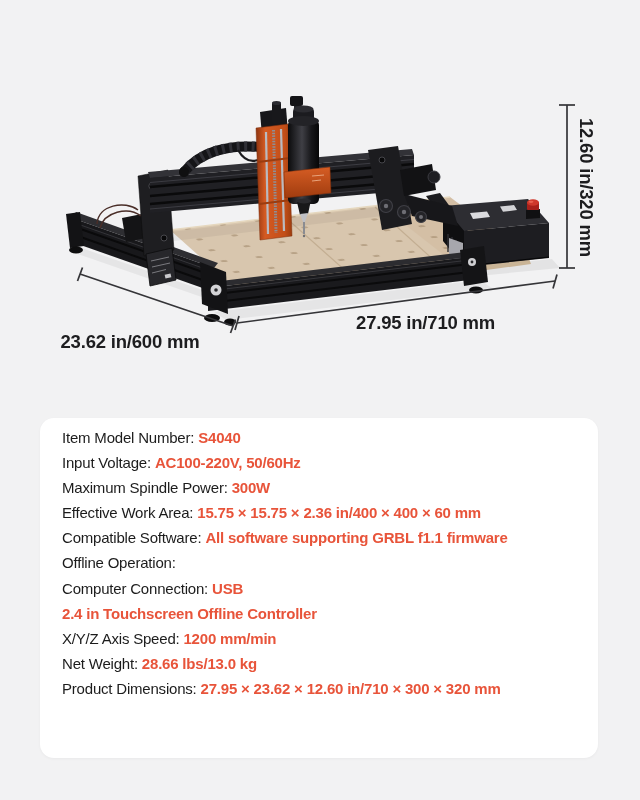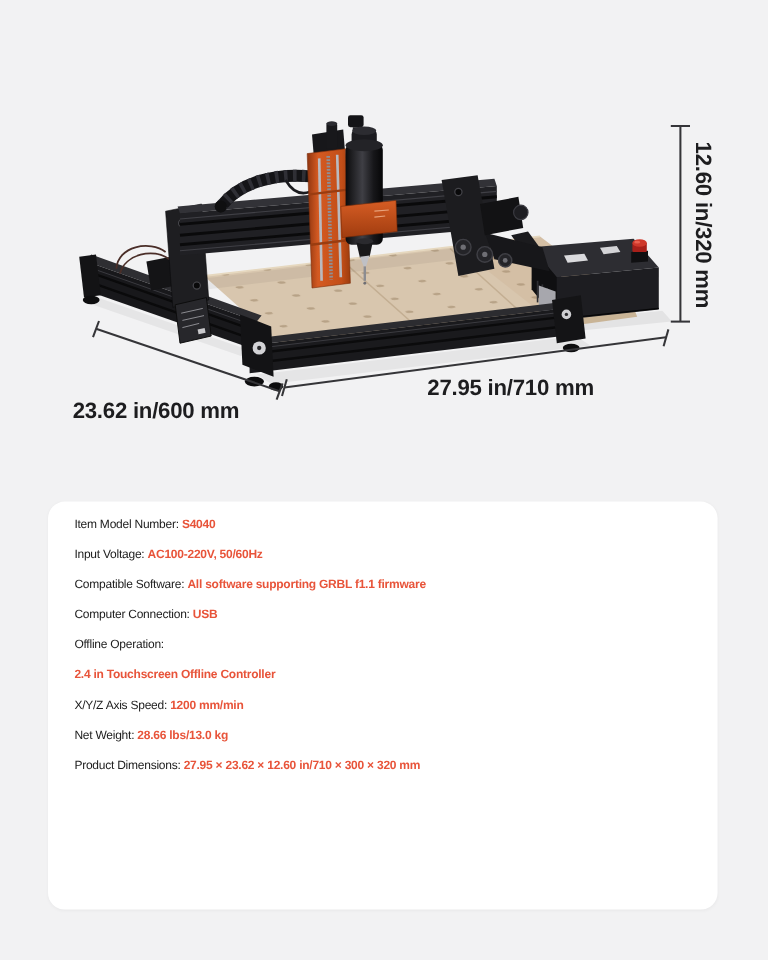--- a/index.html
+++ b/index.html
@@ -6,21 +6,21 @@
   body{font-family:"Liberation Sans","DejaVu Sans",sans-serif;}
   .stage{position:relative;width:640px;height:800px;background:var(--page-bg,#f2f2f3);overflow:hidden;}
   .figure{position:absolute;left:0;top:0;width:640px;height:400px;}
   .figure svg{position:absolute;left:0;top:0;}
   .dim{position:absolute;color:var(--dim-color,#1d1d1f);font-size:18.5px;font-weight:600;letter-spacing:-0.2px;white-space:nowrap;}
   .dim-h{left:570px;top:104px;width:32px;height:166px;display:flex;align-items:center;justify-content:center;writing-mode:vertical-rl;}
   .dim-d{left:52px;top:319px;width:156px;text-align:center;margin-top:12px;}
   .dim-w{left:325px;top:312px;width:170px;text-align:right;}
   .spec-card{position:absolute;left:40px;top:418px;width:558px;height:340px;box-sizing:border-box;
              background:var(--card-bg,#ffffff);border-radius:14px;padding:7px 22px;box-shadow:0 1px 3px rgba(0,0,0,.04);}
-  .spec-row{font-size:10px;line-height:25.1px;letter-spacing:-0.2px;color:var(--label-color,#1c1c1c);white-space:nowrap;}
+  .spec-row{font-size:15px;line-height:25.1px;letter-spacing:-0.2px;color:var(--label-color,#1c1c1c);white-space:nowrap;}
   .spec-label{font-weight:400;color:var(--label-color,#1c1c1c);}
   .spec-value{font-weight:700;color:var(--value-color,#e8543a);}
 </style>
 </head>
 <body>
 
 <div class="stage">
 
   <section class="figure">
     <svg width="640" height="400" viewBox="0 0 640 400">
@@ -200,21 +200,23 @@
     </svg>
 
     <div class="dim dim-h">12.60 in/320 mm</div>
     <div class="dim dim-d">23.62 in/600 mm</div>
     <div class="dim dim-w">27.95 in/710 mm</div>
   </section>
 
   <section class="spec-card">
     <div class="spec-row"><span class="spec-label">Item Model Number: </span><span class="spec-value">S4040</span></div>
     <div class="spec-row"><span class="spec-label">Input Voltage: </span><span class="spec-value">AC100-220V, 50/60Hz</span></div>
+    <div class="spec-row"><span class="spec-label">Maximum Spindle Power: </span><span class="spec-value">300W</span></div>
+    <div class="spec-row"><span class="spec-label">Effective Work Area: </span><span class="spec-value">15.75 × 15.75 × 2.36 in/400 × 400 × 60 mm</span></div>
     <div class="spec-row"><span class="spec-label">Compatible Software: </span><span class="spec-value">All software supporting GRBL f1.1 firmware</span></div>
+    <div class="spec-row"><span class="spec-label">Offline Operation:</span><span class="spec-value"></span></div>
     <div class="spec-row"><span class="spec-label">Computer Connection: </span><span class="spec-value">USB</span></div>
-    <div class="spec-row"><span class="spec-label">Offline Operation:</span><span class="spec-value"></span></div>
     <div class="spec-row"><span class="spec-label"></span><span class="spec-value">2.4 in Touchscreen Offline Controller</span></div>
     <div class="spec-row"><span class="spec-label">X/Y/Z Axis Speed: </span><span class="spec-value">1200 mm/min</span></div>
     <div class="spec-row"><span class="spec-label">Net Weight: </span><span class="spec-value">28.66 lbs/13.0 kg</span></div>
     <div class="spec-row"><span class="spec-label">Product Dimensions: </span><span class="spec-value">27.95 × 23.62 × 12.60 in/710 × 300 × 320 mm</span></div>
   </section>
 </div>
 
 </body></html>

